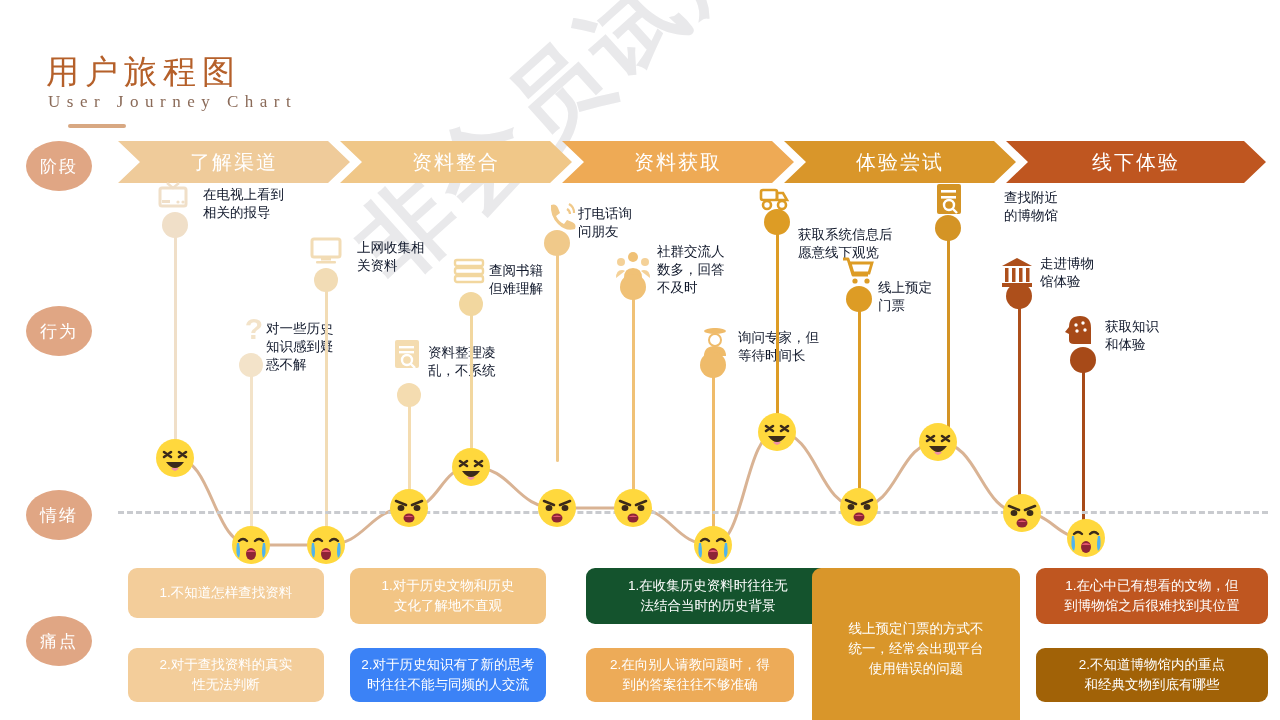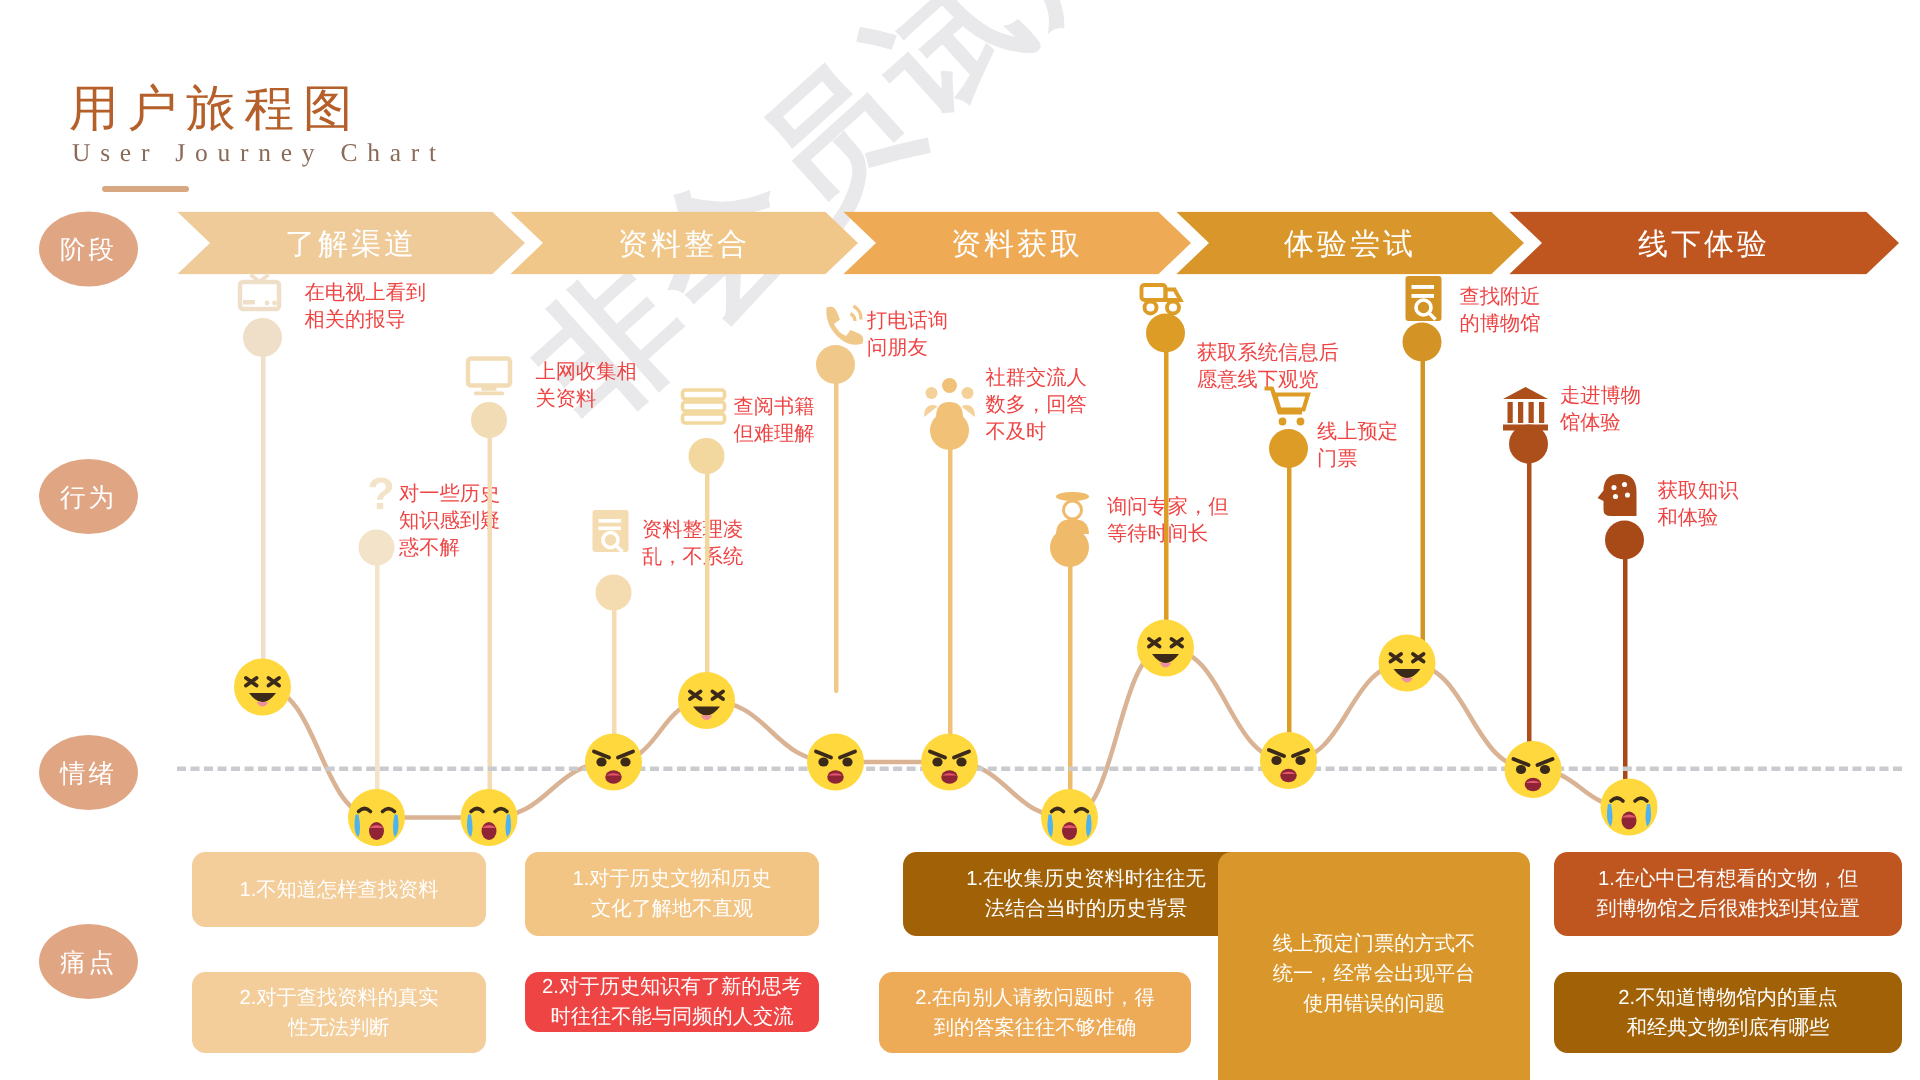--- a/index.html
+++ b/index.html
@@ -57,21 +57,21 @@
   .stage{
     position:absolute;top:0;height:42px;
     display:flex;align-items:center;justify-content:center;
     color:#ffffff;font-size:20px;letter-spacing:2px;white-space:nowrap;
   }
 
   
   .stem{position:absolute;width:3px;border-radius:2px;}
   .stem-dot{position:absolute;border-radius:50%;}
   .beh-text{
-    position:absolute;font-size:13.5px;color:#ef4444;line-height:1.35;
+    position:absolute;font-size:13.5px;color:#0f172a;line-height:1.35;
     white-space:pre-line;
   }
   .beh-icon{position:absolute;}
 
   
   .baseline{
     position:absolute;left:118px;top:511px;width:1150px;height:0;
     border-top:3px dashed #c9cbcf;
   }
   .emoji{
@@ -225,21 +225,21 @@
 门票</div>
       <div class="stem" style="left: 857.5px; top: 299px; height: 208px; background: rgb(221, 156, 37);"></div>
       <div class="stem-dot" style="left: 846px; top: 286px; width: 26px; height: 26px; background: rgb(221, 156, 37);"></div>
       <div class="beh-icon" style="left: 932px; top: 182px;"><svg width="34" height="34" viewBox="0 0 34 34">
           <rect x="5" y="2" width="24" height="30" rx="2" fill="#d49425"></rect>
           <rect x="9" y="8" width="15" height="2.6" fill="#fff"></rect>
           <rect x="9" y="14" width="15" height="2.6" fill="#fff"></rect>
           <circle cx="17" cy="23" r="5" fill="none" stroke="#fff" stroke-width="2.4"></circle>
           <line x1="21" y1="27" x2="25" y2="31" stroke="#fff" stroke-width="2.4"></line>
         </svg></div>
-      <div class="beh-text" style="left: 973px; top: 189px;">查找附近
+      <div class="beh-text" style="left: 1004px; top: 189px;">查找附近
 的博物馆</div>
       <div class="stem" style="left: 946.5px; top: 228px; height: 214px; background: rgb(212, 148, 37);"></div>
       <div class="stem-dot" style="left: 935px; top: 215px; width: 26px; height: 26px; background: rgb(212, 148, 37);"></div>
       <div class="beh-icon" style="left: 1000px; top: 256px;"><svg width="34" height="34" viewBox="0 0 34 34">
           <path d="M17 2 L32 10 H2z" fill="#ad4f1b"></path>
           <rect x="5" y="12" width="3.5" height="14" fill="#ad4f1b"></rect>
           <rect x="12" y="12" width="3.5" height="14" fill="#ad4f1b"></rect>
           <rect x="19" y="12" width="3.5" height="14" fill="#ad4f1b"></rect>
           <rect x="26" y="12" width="3.5" height="14" fill="#ad4f1b"></rect>
           <rect x="2" y="27" width="30" height="4" fill="#ad4f1b"></rect>
@@ -402,23 +402,23 @@
     </svg>
       </div>
     </div>
 
   <div id="pain-layer">
       <div class="pain" style="left: 128px; top: 568px; width: 196px; height: 50px; background: rgb(243, 205, 154);">1.不知道怎样查找资料</div>
       <div class="pain" style="left: 128px; top: 648px; width: 196px; height: 54px; background: rgb(243, 205, 154);">2.对于查找资料的真实
 性无法判断</div>
       <div class="pain" style="left: 350px; top: 568px; width: 196px; height: 56px; background: rgb(242, 197, 133);">1.对于历史文物和历史
 文化了解地不直观</div>
-      <div class="pain" style="left: 350px; top: 648px; width: 196px; height: 40px; background: #ef4444;">2.对于历史知识有了新的思考
+      <div class="pain" style="left: 350px; top: 648px; width: 196px; height: 54px; background: #3b82f6;">2.对于历史知识有了新的思考
 时往往不能与同频的人交流</div>
-      <div class="pain" style="left: 586px; top: 568px; width: 244px; height: 56px; background: #a16207; margin-left: 16px;">1.在收集历史资料时往往无
+      <div class="pain" style="left: 586px; top: 568px; width: 244px; height: 56px; background: #14532d;">1.在收集历史资料时往往无
 法结合当时的历史背景</div>
       <div class="pain" style="left: 586px; top: 648px; width: 208px; height: 54px; background: rgb(237, 171, 88);">2.在向别人请教问题时，得
 到的答案往往不够准确</div>
       <div class="pain" style="left: 812px; top: 568px; width: 208px; height: 162px; background: rgb(217, 150, 42);">线上预定门票的方式不
 统一，经常会出现平台
 使用错误的问题</div>
       <div class="pain" style="left: 1036px; top: 568px; width: 232px; height: 56px; background: rgb(191, 86, 32);">1.在心中已有想看的文物，但
 到博物馆之后很难找到其位置</div>
       <div class="pain" style="left: 1036px; top: 648px; width: 232px; height: 54px; background: #a16207;">2.不知道博物馆内的重点
 和经典文物到底有哪些</div>

